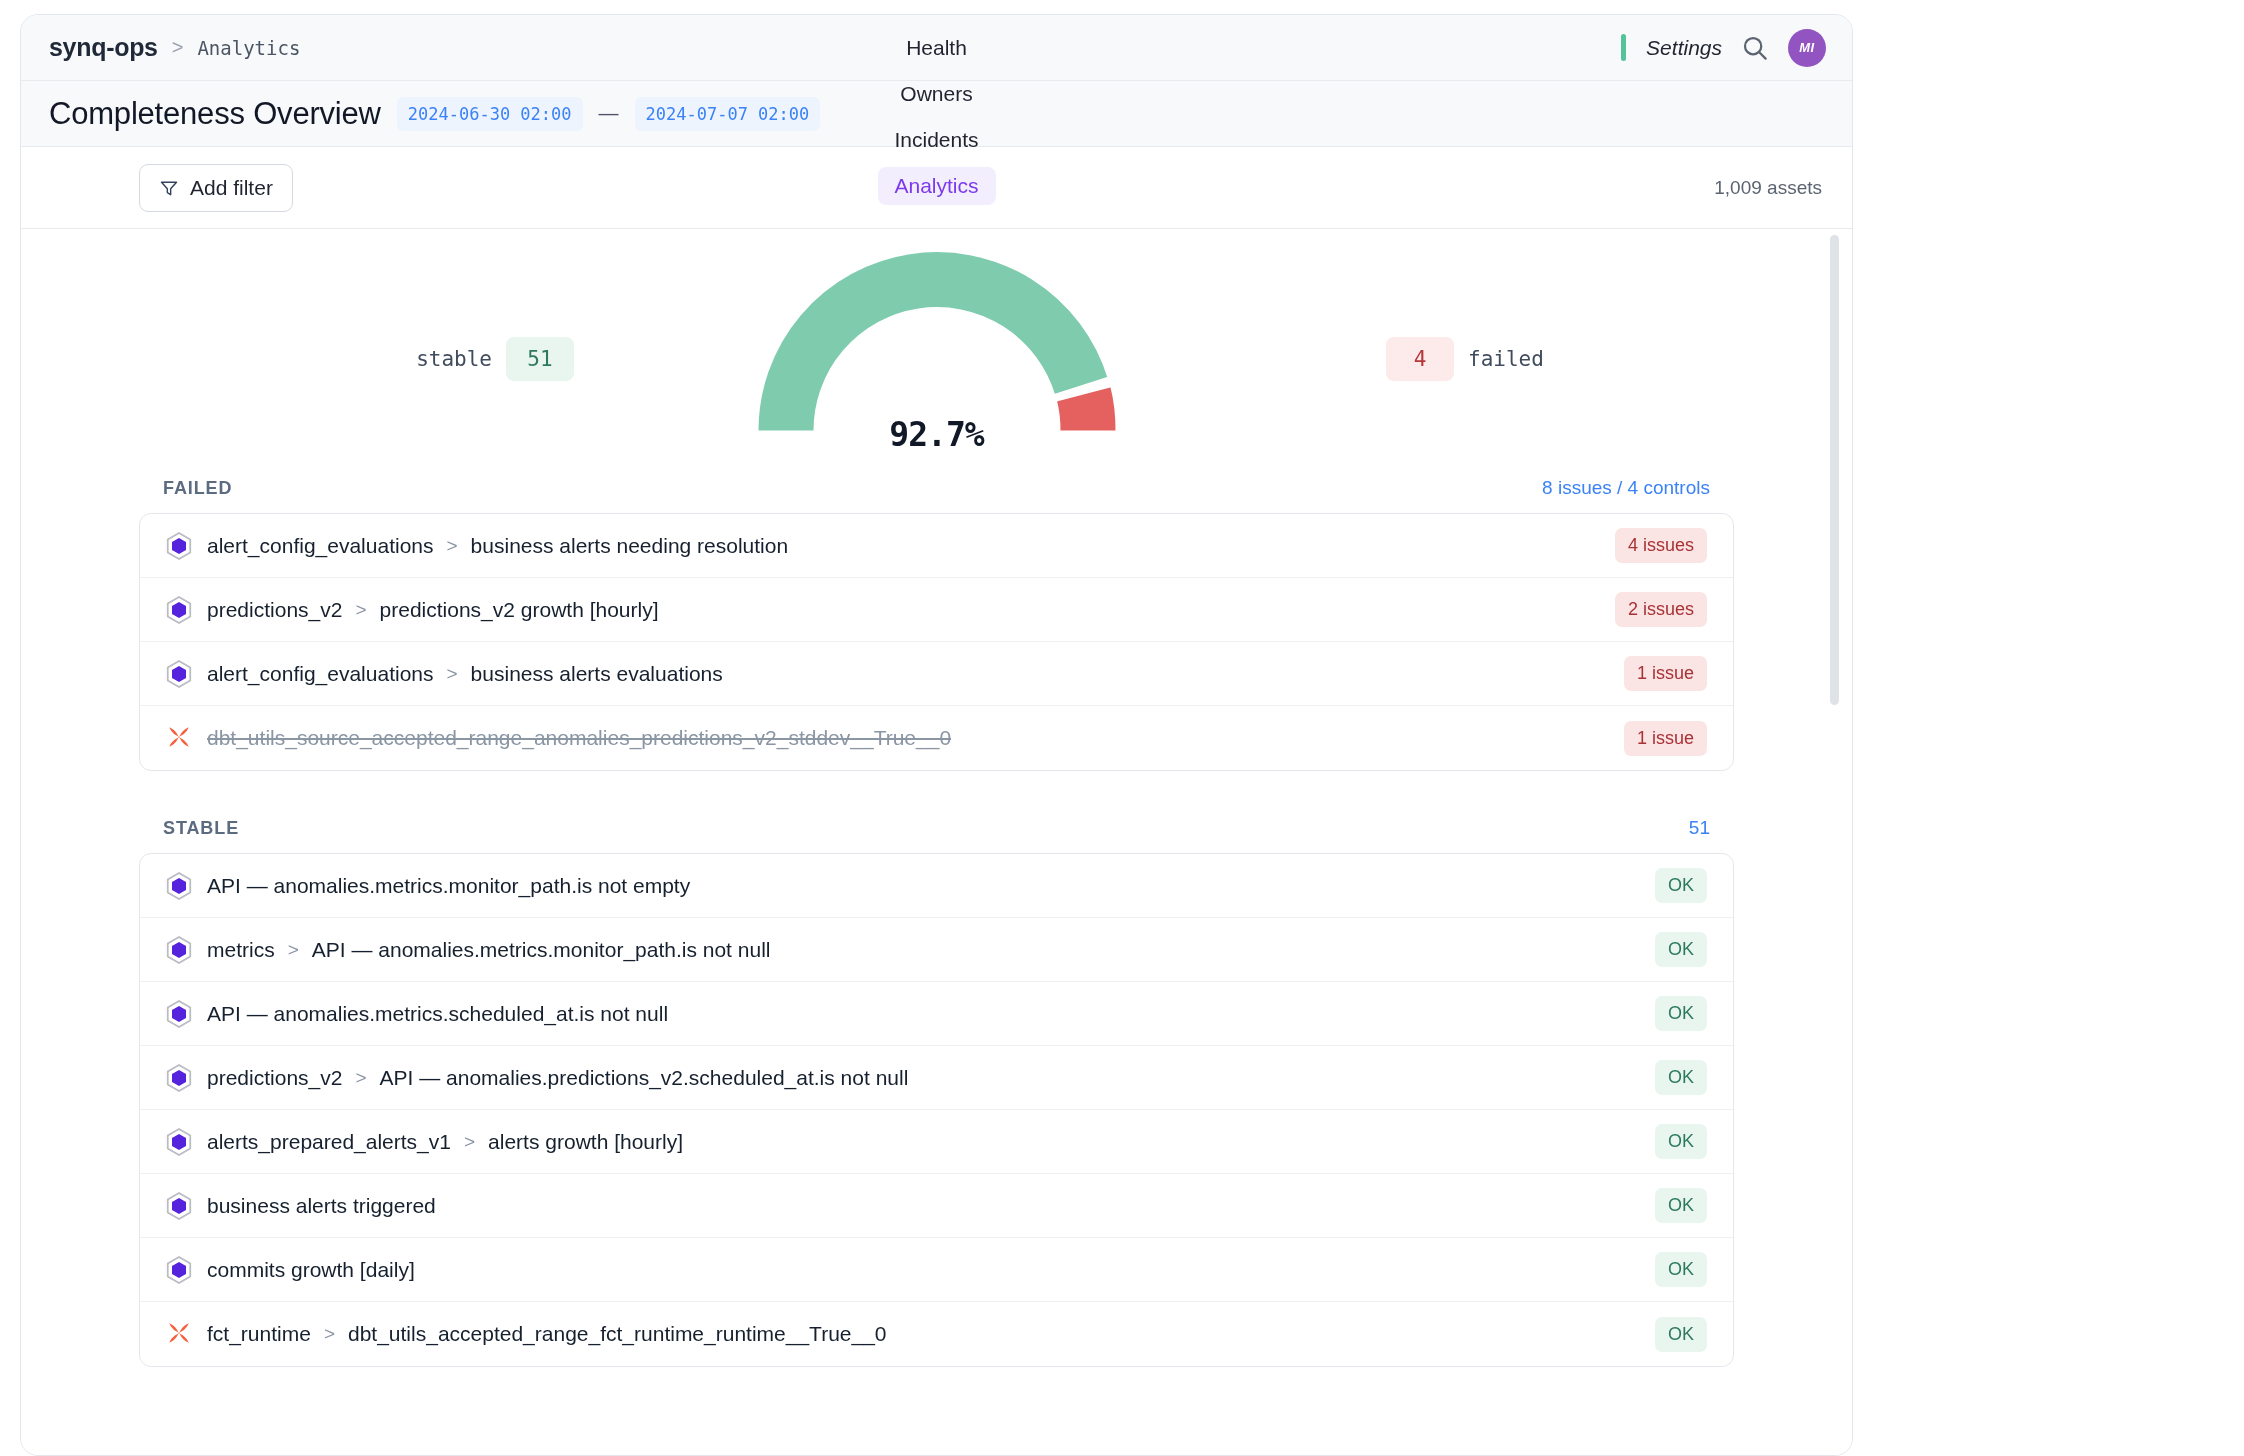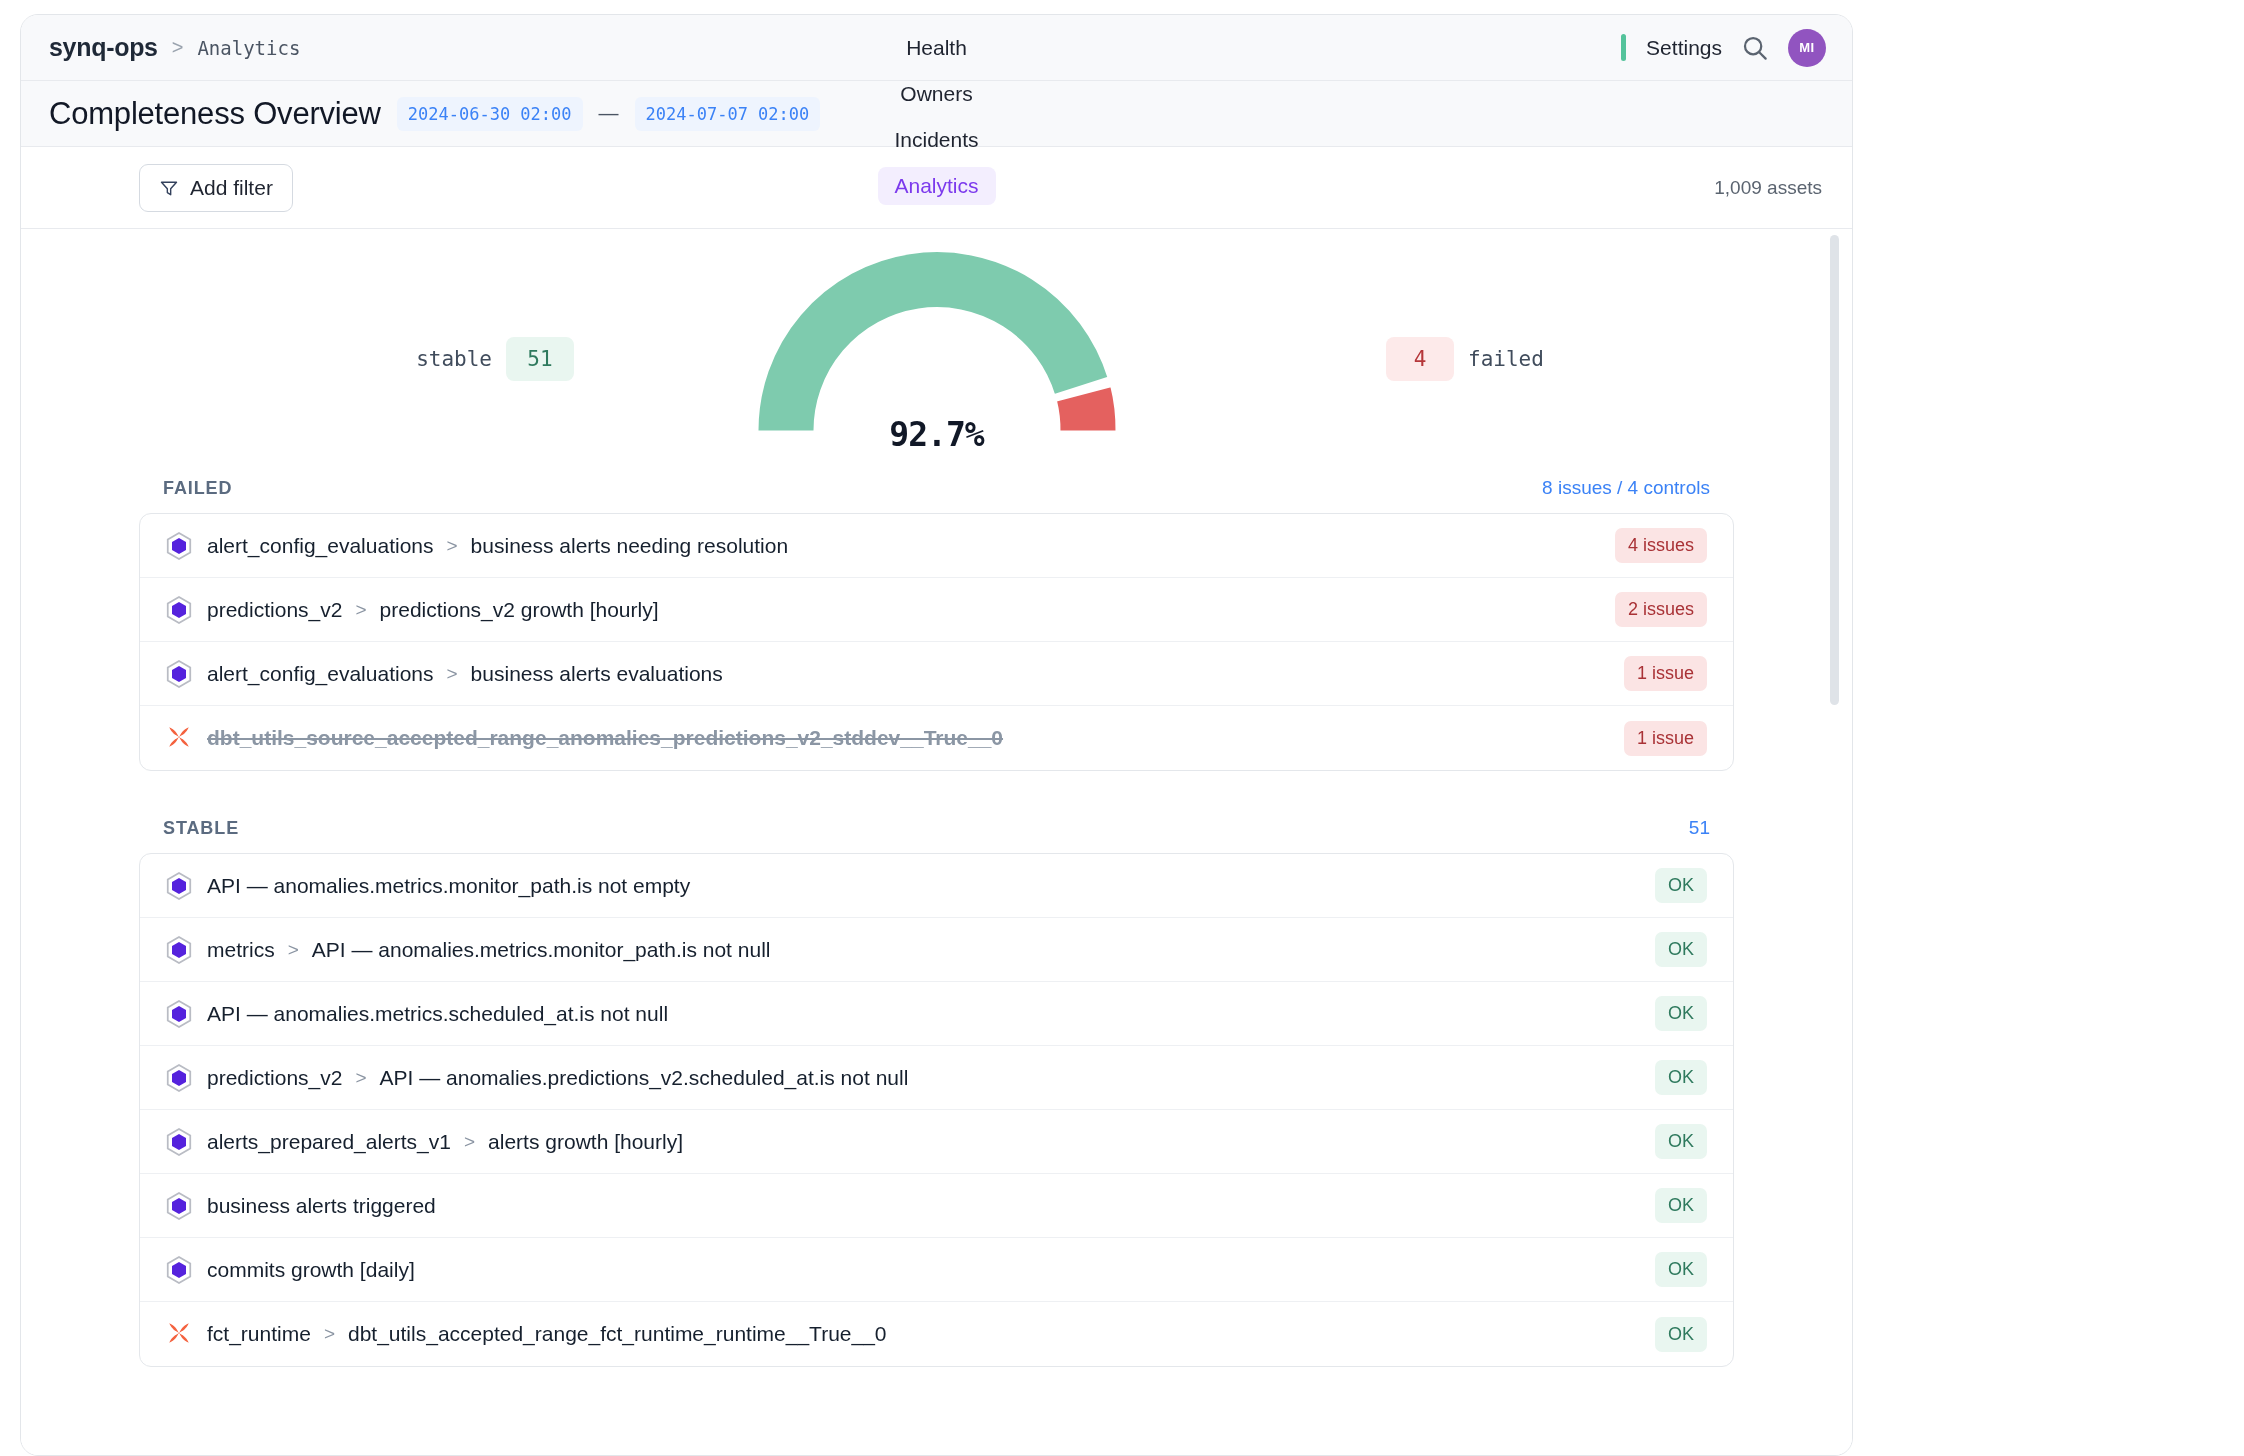--- a/index.html
+++ b/index.html
@@ -43,21 +43,21 @@
     position: absolute; left: 50%; transform: translateX(-50%);
     display: flex; align-items: center; gap: 8px; flex-direction: column;
   }
   .navlink {
     font-size: 21px; color: #1f2430;
     padding: 7px 17px; border-radius: 8px;
     white-space: nowrap;
   }
   .navlink.active { color: #7c3aed; background: #f3eefe; }
   .nav-right {
-    margin-left: auto; display: flex; align-items: center; gap: 18px;
+    margin-left: auto; display: flex; align-items: center; gap: 18px; font-style: italic;
   }
   .greenbar {
     width: 5px; height: 27px; background: #54c39b; border-radius: 3px;
     margin-right: 2px;
   }
   .settings-link { font-size: 21px; color: #1f2430; }
   .search-icon { width: 30px; height: 30px; display:block; }
   .avatar {
     width: 38px; height: 38px; border-radius: 50%;
     background: #9154c0; color: #fff;
@@ -184,21 +184,21 @@
   }
   .row:last-child { border-bottom: none; }
   .row-icon { width: 30px; height: 30px; flex: 0 0 30px; margin-right: 13px; display:block; }
   .row-text {
     font-size: 21px; color: #16202e;
     display: flex; align-items: center; gap: 13px;
     white-space: nowrap;
   }
   .row-text .chev { color: #8a94a2; font-size: 19px; font-weight: 300; }
   .row.disabled .row-text {
-    color: #8b96a4; text-decoration: line-through; font-weight: bold;
+    color: #8b96a4; text-decoration: line-through;
   }
   .row-badge {
     margin-left: auto;
     font-size: 18px; border-radius: 7px; padding: 7px 13px;
     white-space: nowrap;
   }
   .row-badge.red { background: #fbe4e4; color: #a93236; }
   .row-badge.green { background: #e9f6f0; color: #2f7a5e; }
   .section.stable { margin-top: 46px; }
 </style>

